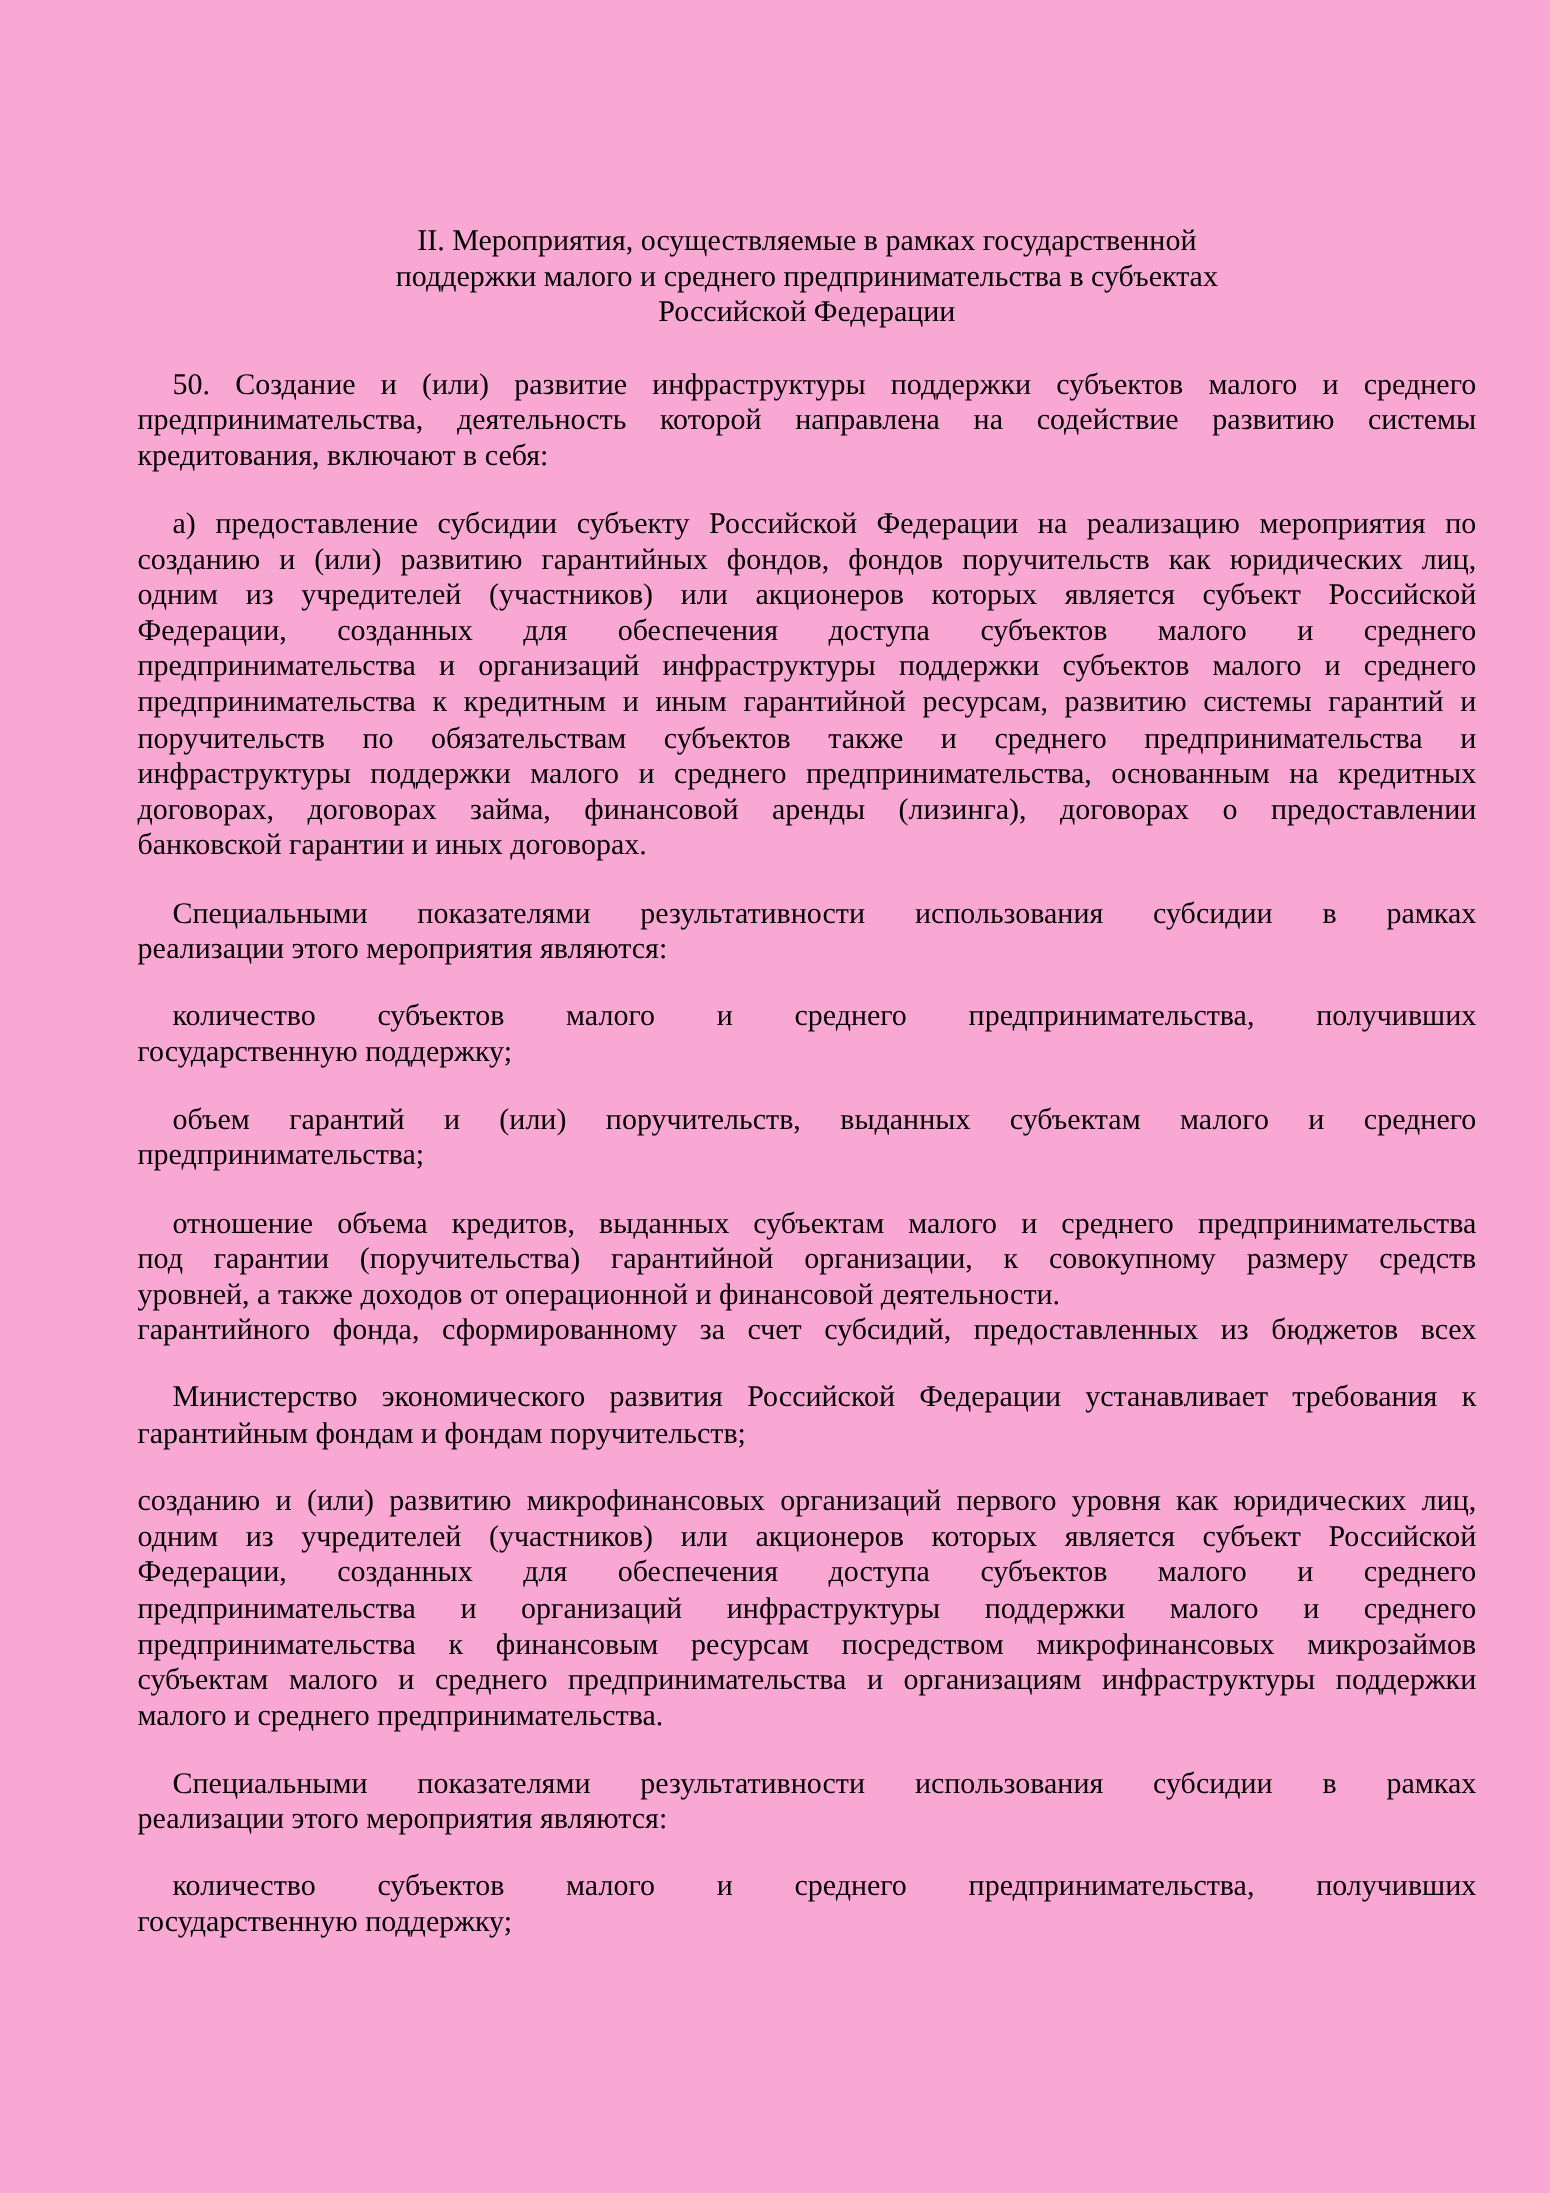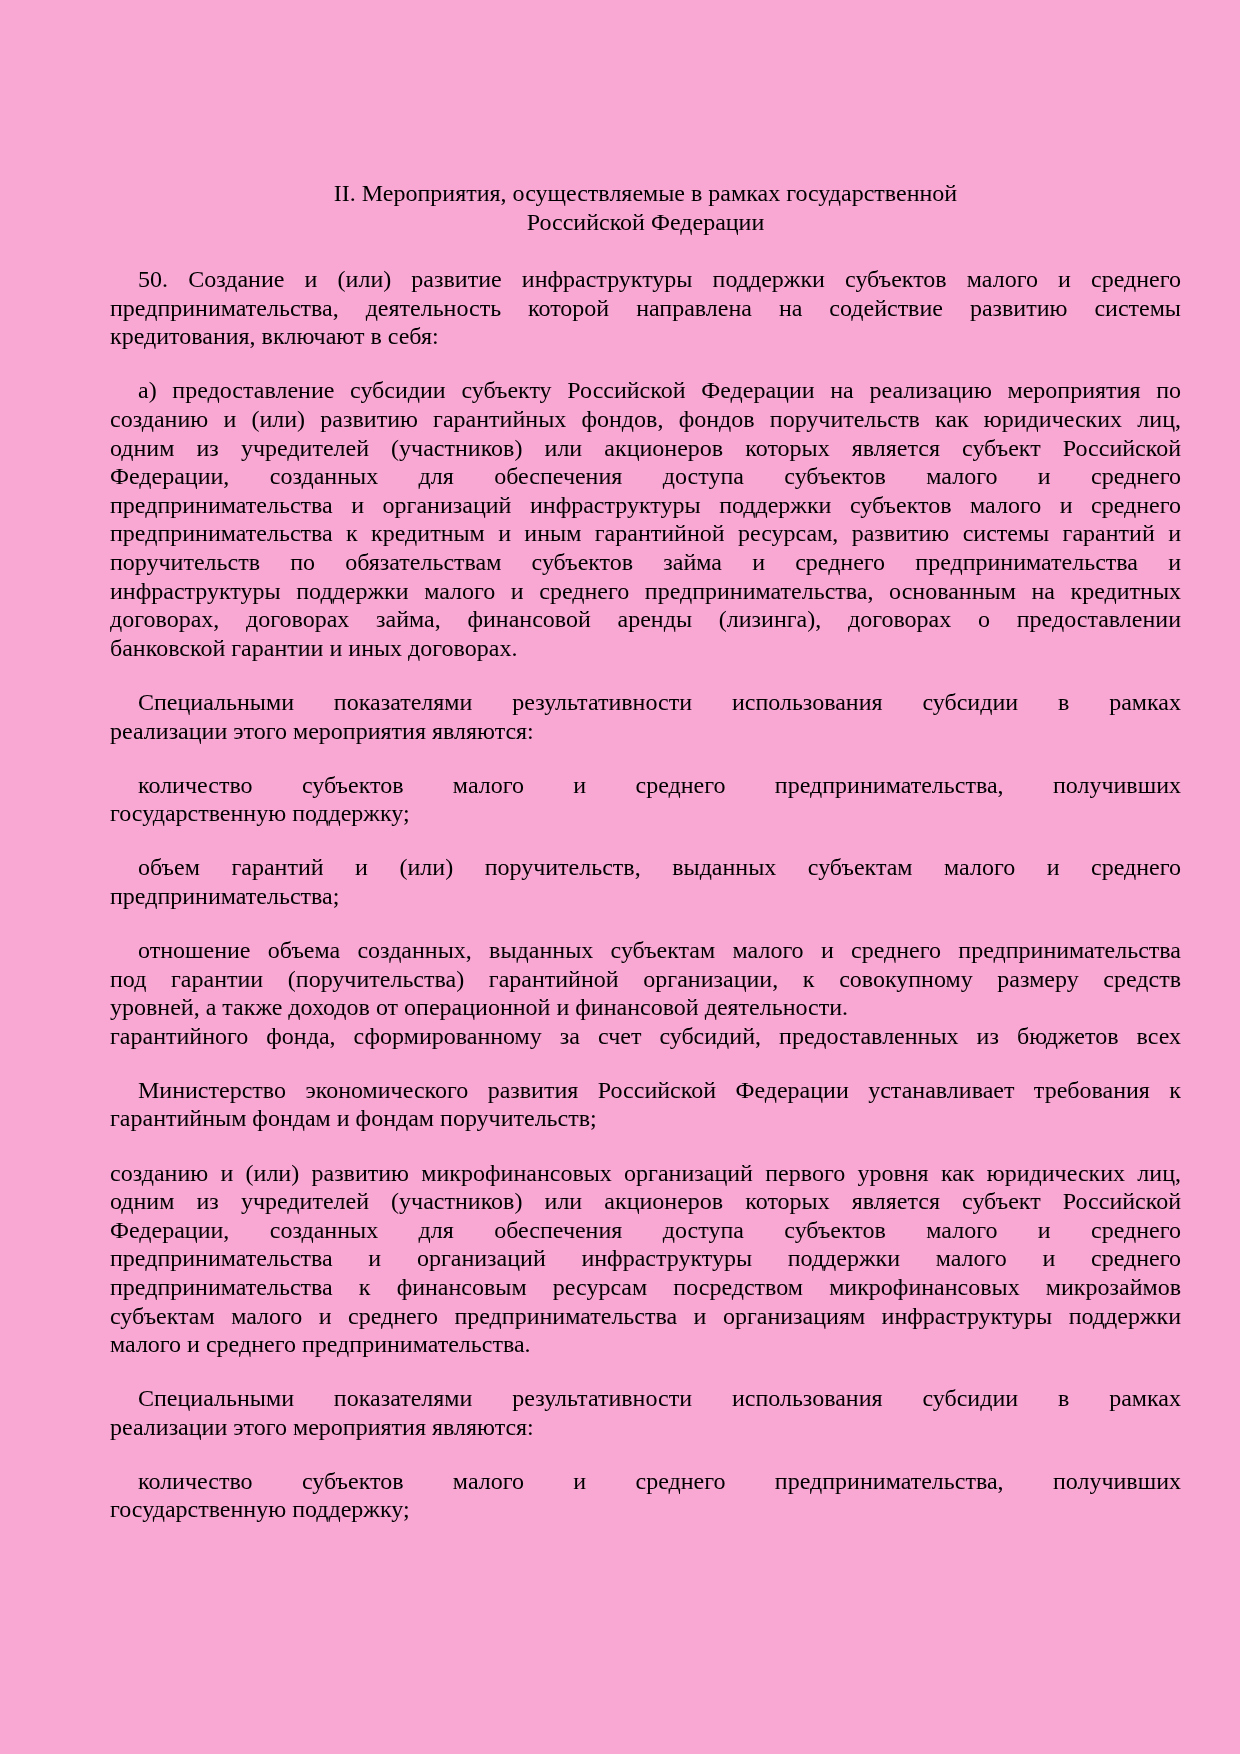--- a/index.html
+++ b/index.html
@@ -47,37 +47,38 @@
     -moz-text-align-last: left;
   }
 </style>
 </head>
 <body>
 
 <div class="page">
 
   <div class="heading">
     <div class="hline">II. Мероприятия, осуществляемые в рамках государственной</div>
+    <div class="hline">поддержки малого и среднего предпринимательства в субъектах</div>
     <div class="hline">Российской Федерации</div>
   </div>
 
   <p class="para">
     <span class="ln first" style="display:block">50. Создание и (или) развитие инфраструктуры поддержки субъектов малого и среднего</span>
     <span class="ln" style="display:block">предпринимательства, деятельность которой направлена на содействие развитию системы</span>
     <span class="ln last" style="display:block">кредитования, включают в себя:</span>
   </p>
 
   <p class="para">
     <span class="ln first" style="display:block">а) предоставление субсидии субъекту Российской Федерации на реализацию мероприятия по</span>
     <span class="ln" style="display:block">созданию и (или) развитию гарантийных фондов, фондов поручительств как юридических лиц,</span>
     <span class="ln" style="display:block">одним из учредителей (участников) или акционеров которых является субъект Российской</span>
     <span class="ln" style="display:block">Федерации, созданных для обеспечения доступа субъектов малого и среднего</span>
     <span class="ln" style="display:block">предпринимательства и организаций инфраструктуры поддержки субъектов малого и среднего</span>
     <span class="ln" style="display:block">предпринимательства к кредитным и иным гарантийной ресурсам, развитию системы гарантий и</span>
-    <span class="ln" style="display:block">поручительств по обязательствам субъектов займа и среднего предпринимательства и</span>
+    <span class="ln" style="display:block">поручительств по обязательствам субъектов также и среднего предпринимательства и</span>
     <span class="ln" style="display:block">инфраструктуры поддержки малого и среднего предпринимательства, основанным на кредитных</span>
     <span class="ln" style="display:block">договорах, договорах займа, финансовой аренды (лизинга), договорах о предоставлении</span>
     <span class="ln last" style="display:block">банковской гарантии и иных договорах.</span>
   </p>
 
   <p class="para">
     <span class="ln first" style="display:block">Специальными показателями результативности использования субсидии в рамках</span>
     <span class="ln last" style="display:block">реализации этого мероприятия являются:</span>
   </p>
 
@@ -85,21 +86,21 @@
     <span class="ln first" style="display:block">количество субъектов малого и среднего предпринимательства, получивших</span>
     <span class="ln last" style="display:block">государственную поддержку;</span>
   </p>
 
   <p class="para">
     <span class="ln first" style="display:block">объем гарантий и (или) поручительств, выданных субъектам малого и среднего</span>
     <span class="ln last" style="display:block">предпринимательства;</span>
   </p>
 
   <p class="para">
-    <span class="ln first" style="display:block">отношение объема созданных, выданных субъектам малого и среднего предпринимательства</span>
+    <span class="ln first" style="display:block">отношение объема кредитов, выданных субъектам малого и среднего предпринимательства</span>
     <span class="ln" style="display:block">под гарантии (поручительства) гарантийной организации, к совокупному размеру средств</span>
     <span class="ln last" style="display:block">уровней, а также доходов от операционной и финансовой деятельности.</span>
     <span class="ln" style="display:block">гарантийного фонда, сформированному за счет субсидий, предоставленных из бюджетов всех</span>
   </p>
 
   <p class="para">
     <span class="ln first" style="display:block">Министерство экономического развития Российской Федерации устанавливает требования к</span>
     <span class="ln last" style="display:block">гарантийным фондам и фондам поручительств;</span>
   </p>
 

